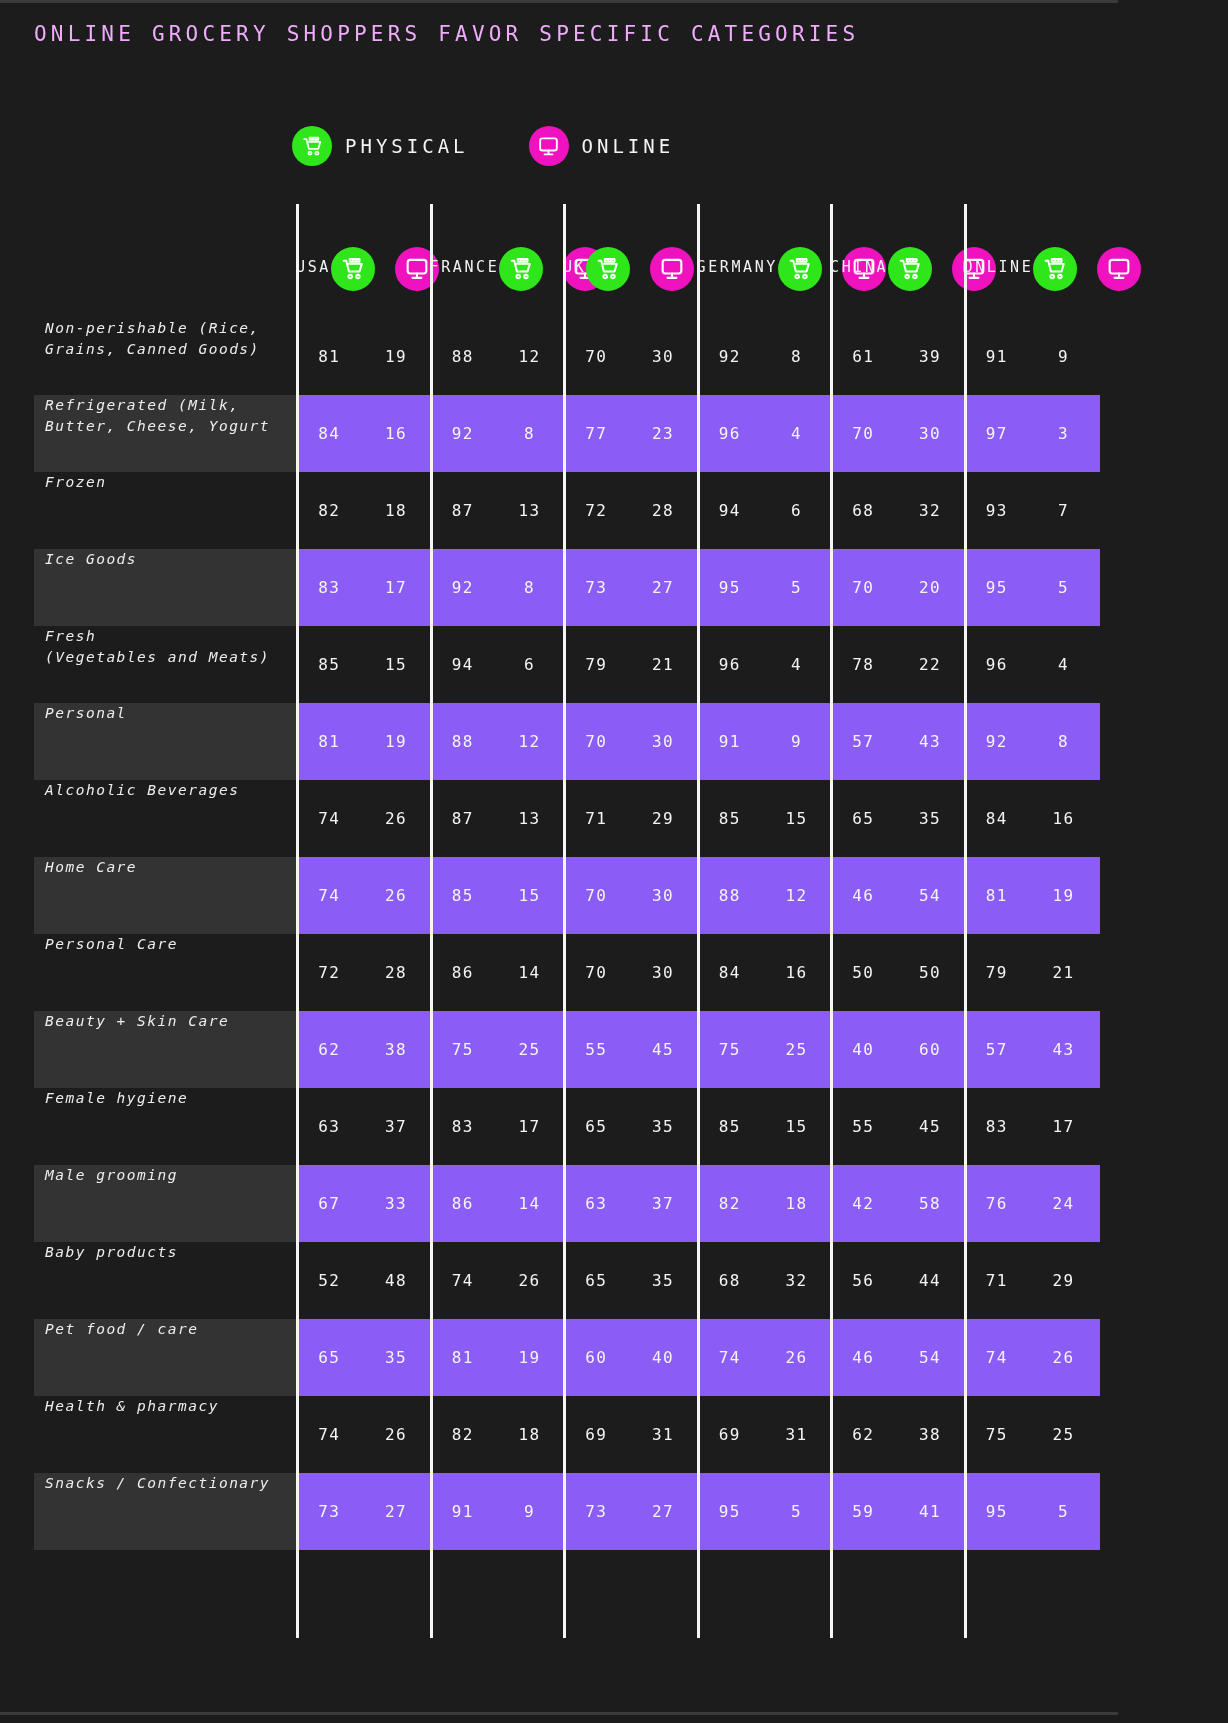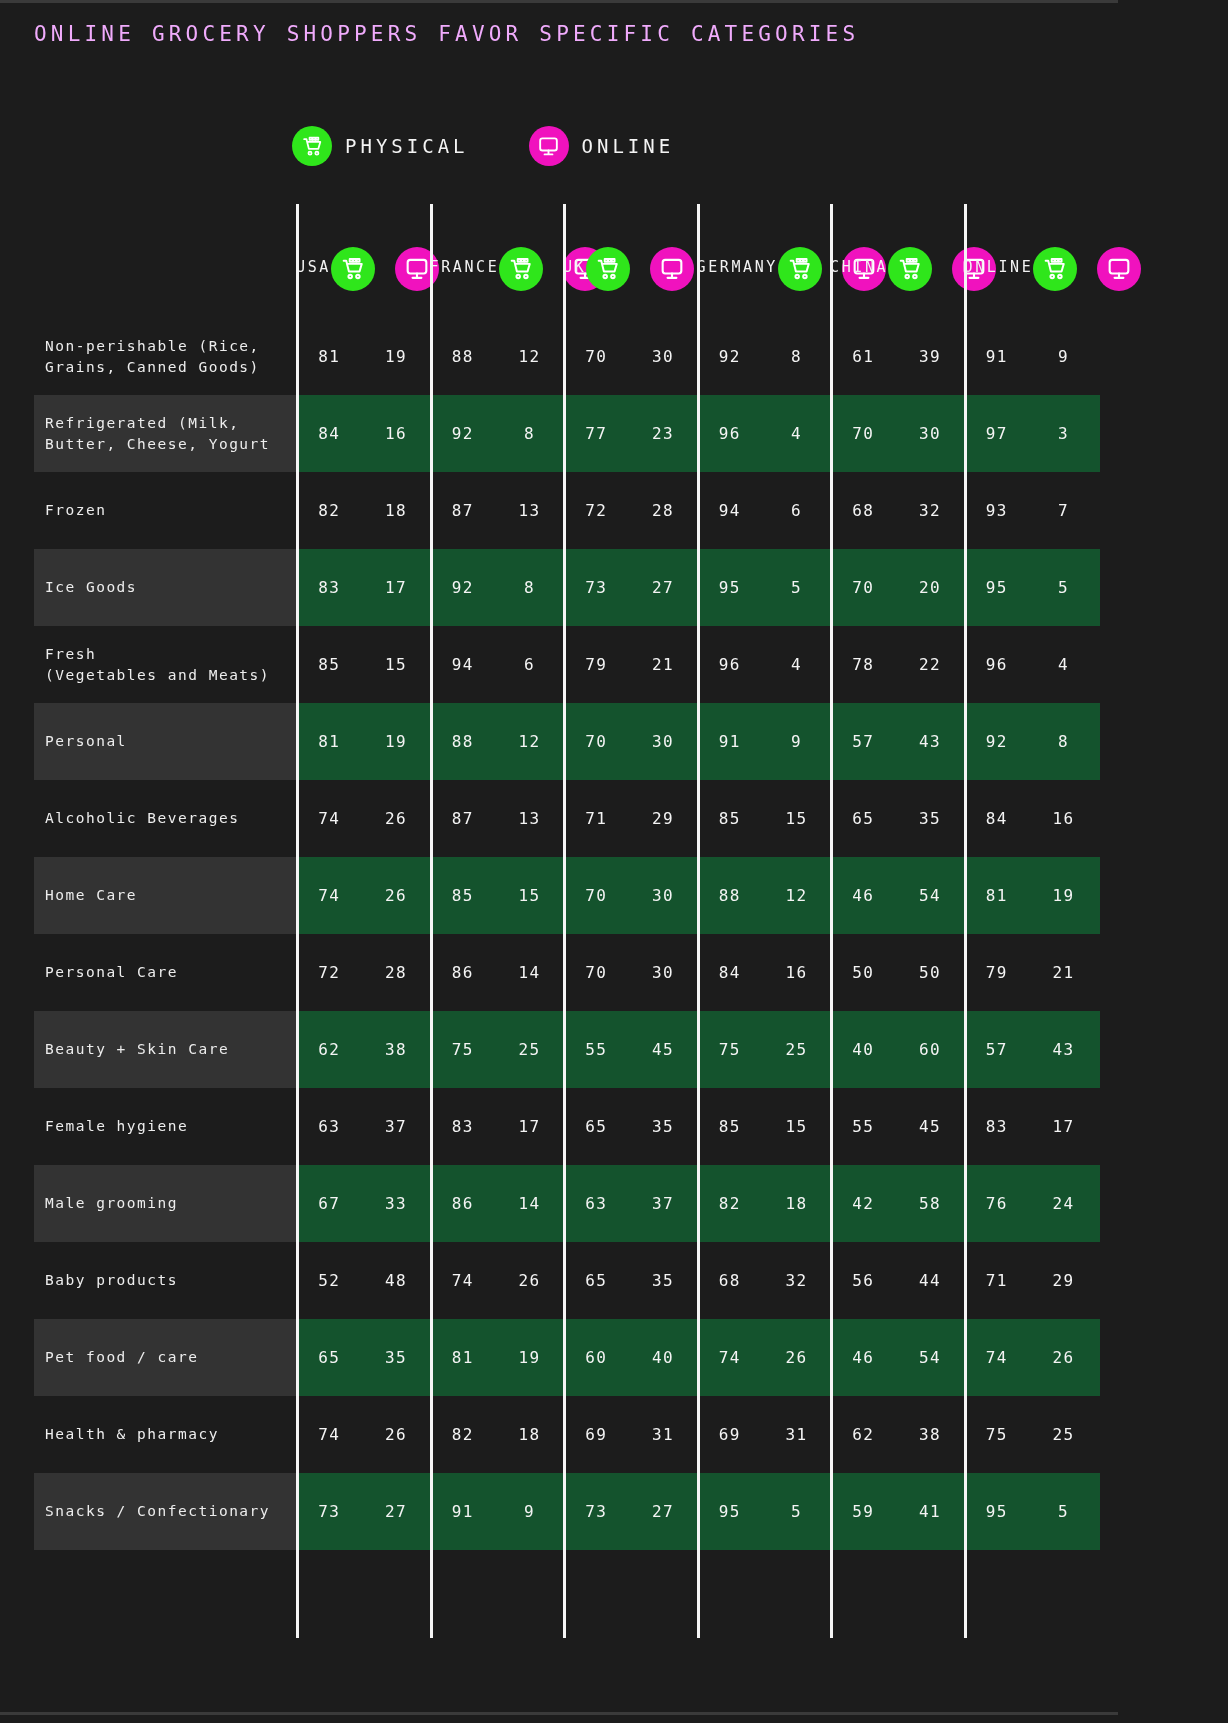--- a/index.html
+++ b/index.html
@@ -128,33 +128,34 @@
     display: flex;
     gap: 20px;
     margin-top: 19px;
   }
 
   .trow {
     display: flex;
     min-height: 77px;
     align-items: stretch;
   }
-  .trow.alt { background: #14532d; }
+  .trow.alt { background: #8b5cf6; }
   .trow.alt .cat { background: #333333; }
   .cat {
     width: 262px;
     flex: none;
     display: flex;
-    align-items: center;
+    align-items: flex-start;
     padding-left: 11px;
     box-sizing: border-box;
     font-size: 14.5px;
     line-height: 21px;
     letter-spacing: 1.5px;
     color: #ededed;
+    font-style: italic;
   }
   .cat span { display: block; }
   .country-cell {
     width: 133.5px;
     flex: none;
     display: flex;
     align-items: center;
     position: relative;
   }
   .country-cell.sep::before {

